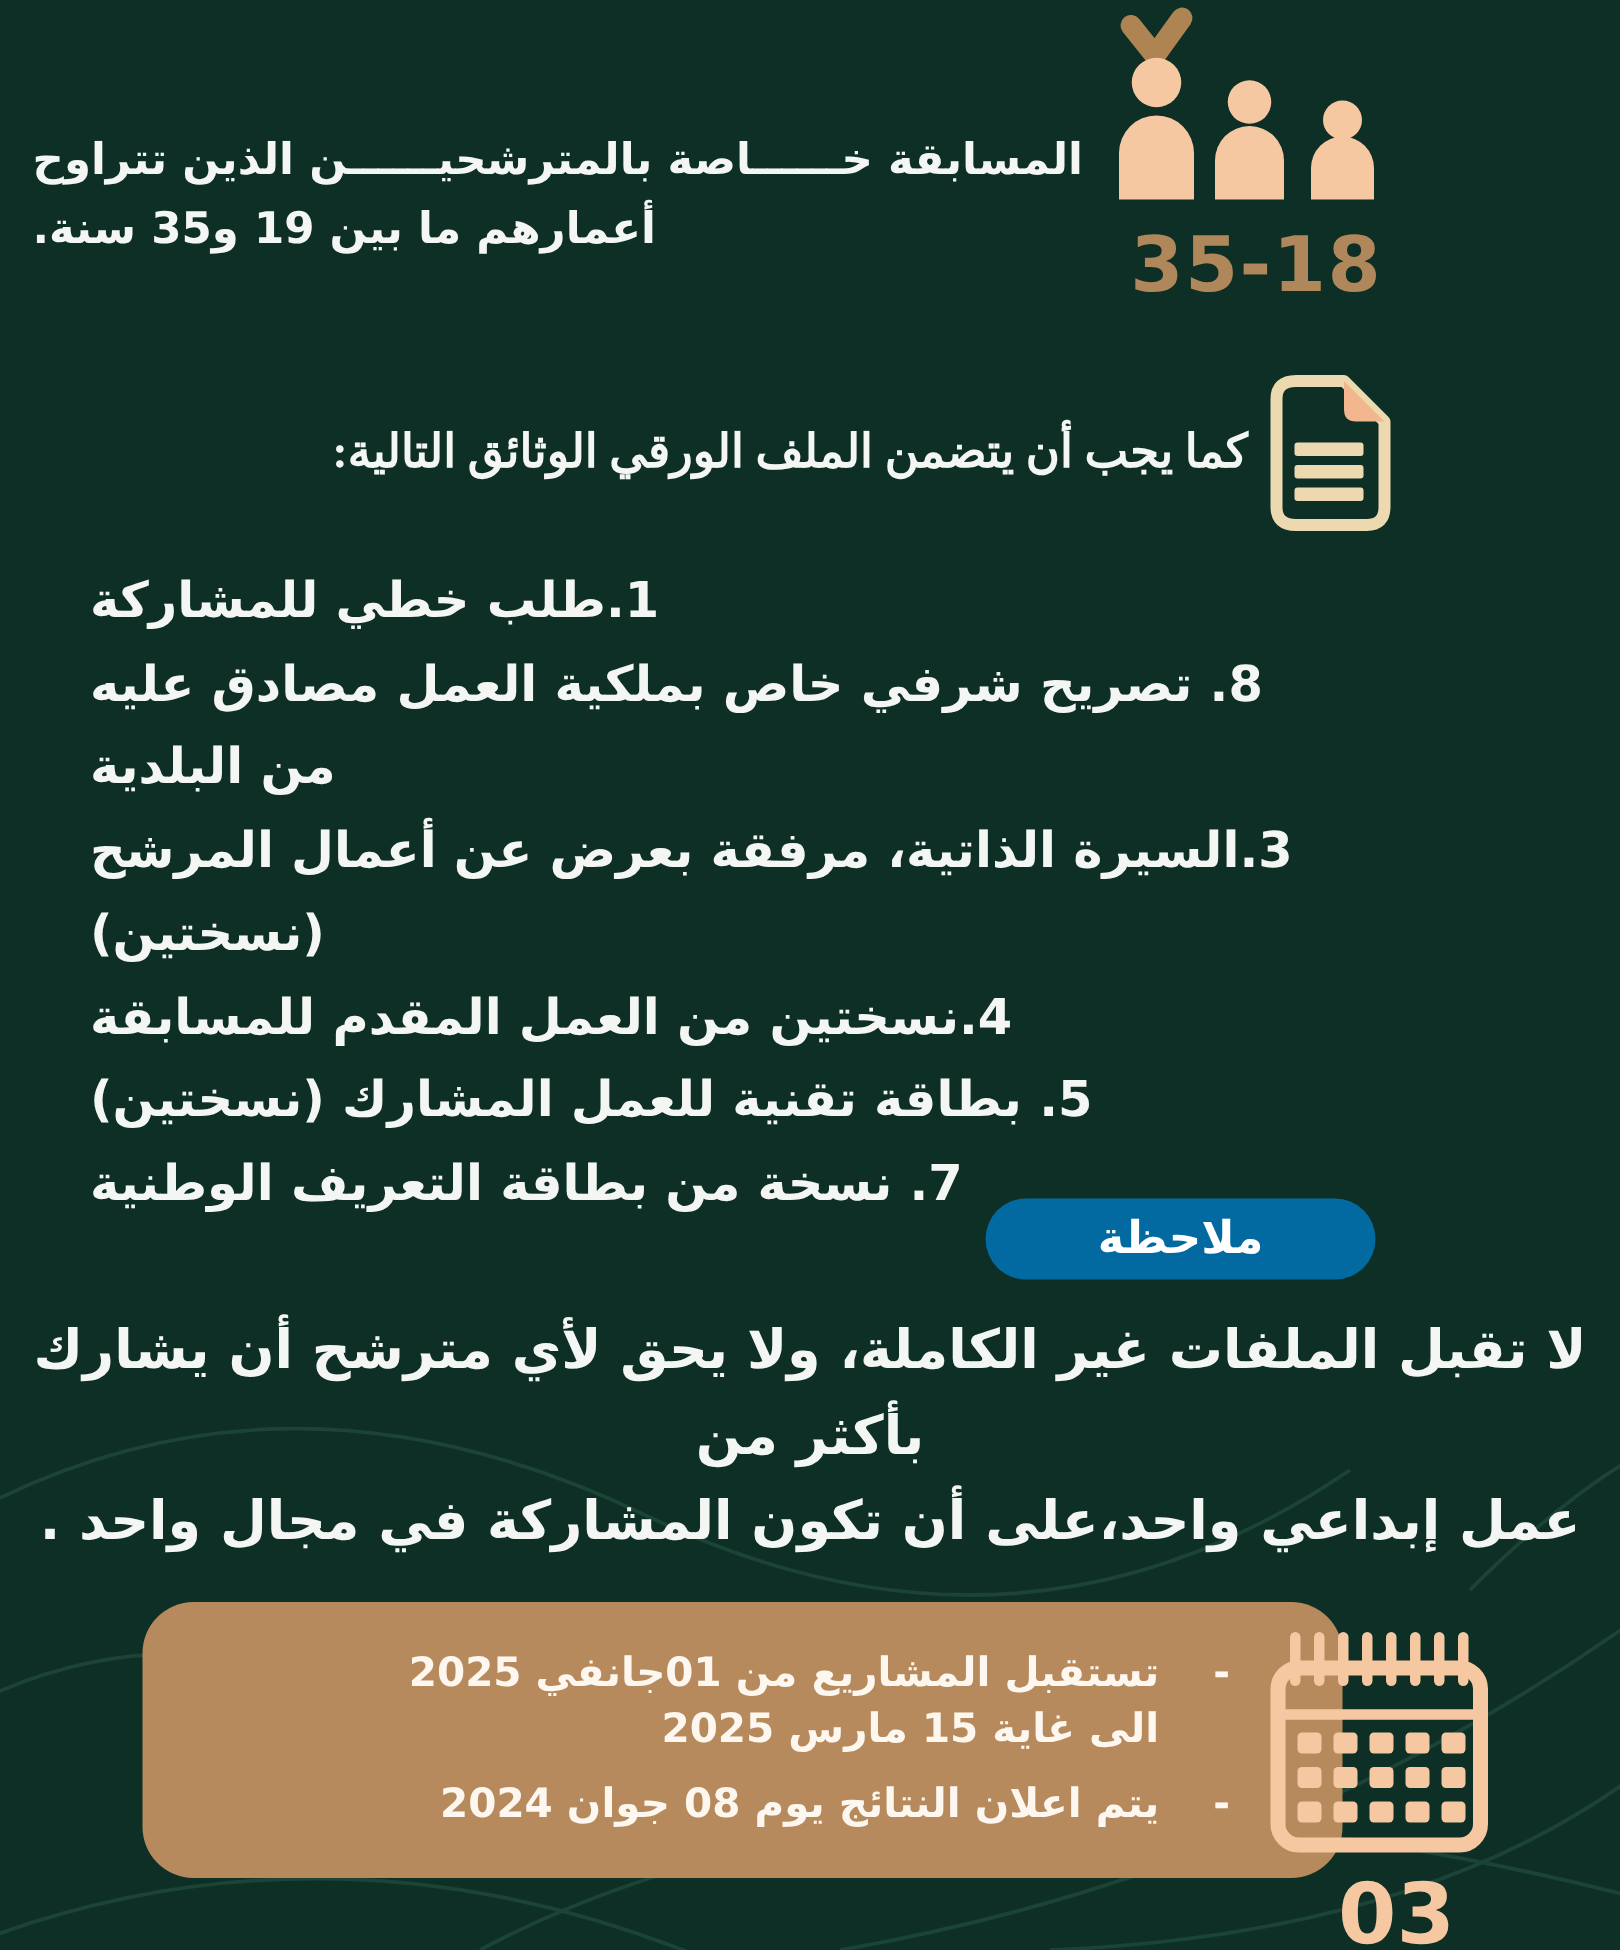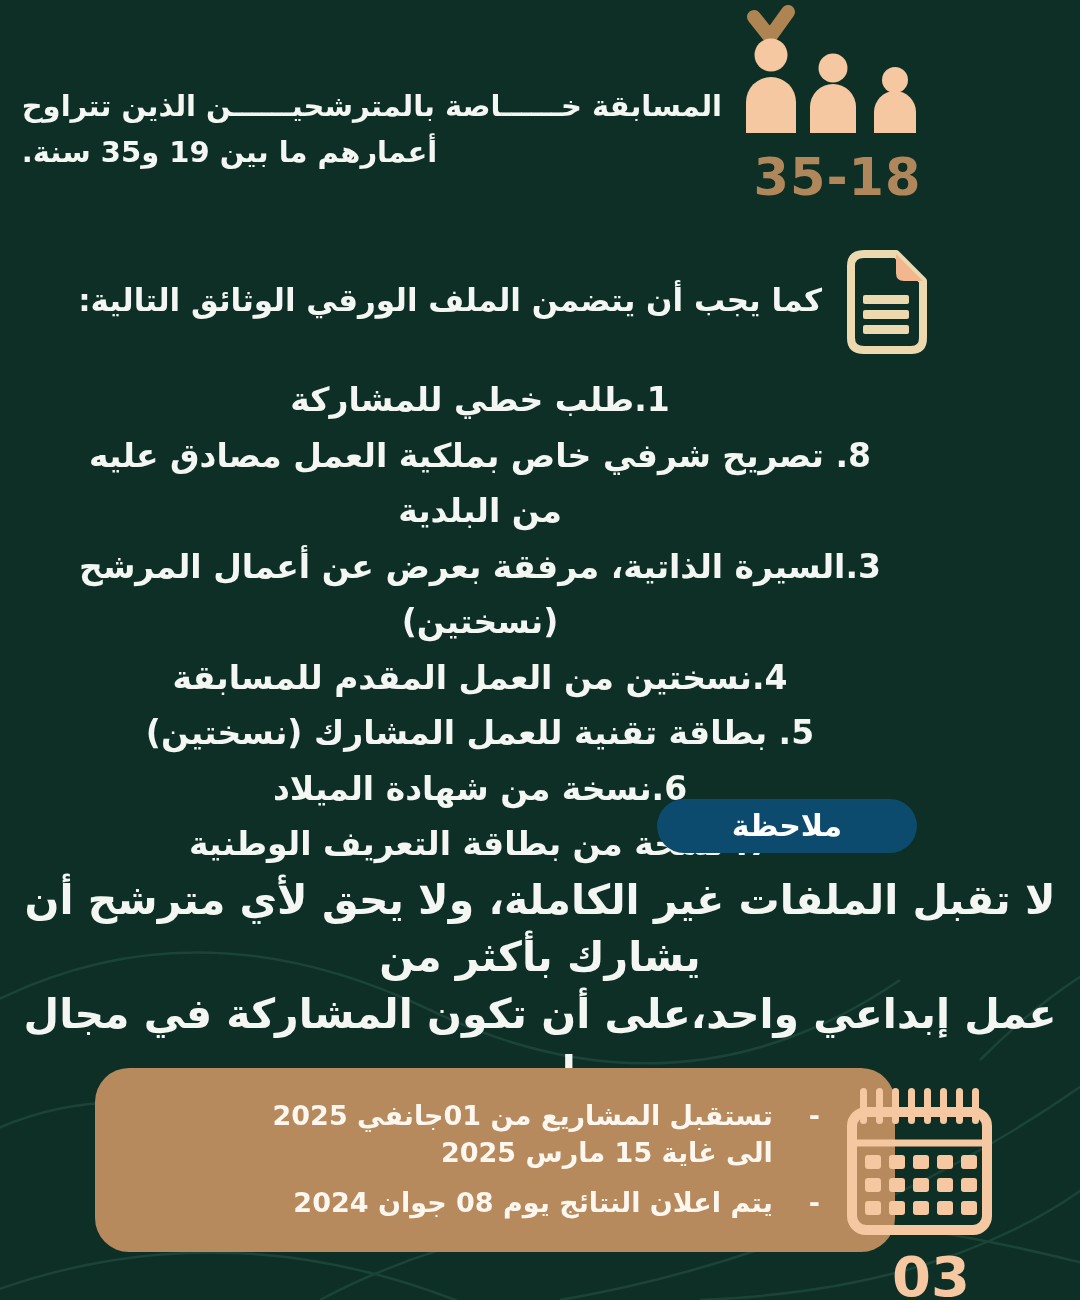--- a/index.html
+++ b/index.html
@@ -30,48 +30,48 @@
   .age-range {
     top: 148px; left: 740px; width: 195px;
     text-align: center; direction: ltr;
     font-size: 51px; font-weight: bold;
     color: #b0875a; letter-spacing: 1px;
   }
 
   
   .doc-icon { top: 250px; left: 846px; width: 84px; height: 104px; }
   .doc-heading {
-    top: 282px; right: 258px;
+    top: 282px; right: 248px;
     text-align: right;
-    font-size: 31px; font-weight: bold;
+    font-size: 31px; font-weight: bold; font-family: Liberation Serif, serif;
   }
 
   .doc-list {
     top: 372px; right: 180px; left: 60px;
     list-style: none;
-    text-align: center; direction: rtl;
+    text-align: left; direction: rtl;
     font-size: 33px; font-weight: bold;
     line-height: 55.5px;
   }
 
   
   .note-badge {
     top: 799px; left: 657px;
     width: 260px; height: 54px;
-    background: #0c4a6e;
+    background: #0369a1;
     border-radius: 27px;
     text-align: center;
     line-height: 54px;
     font-size: 30px; font-weight: bold;
     color: #ffffff;
   }
   .note-text {
     top: 872px; left: 0; width: 1080px;
     text-align: center; direction: rtl;
-    font-size: 41px; font-weight: bold;
+    font-size: 36px; font-weight: bold;
     line-height: 57px;
   }
   .note-text span { display: block; }
 
   
   .schedule-box {
     top: 1068px; left: 95px;
     width: 800px; height: 184px;
     background: #b68a5c;
     border-radius: 34px;
@@ -149,21 +149,20 @@
 </svg>
 
 <div class="abs doc-heading">كما يجب أن يتضمن الملف الورقي الوثائق التالية:</div>
 
 <ul class="abs doc-list">
   <li>1.طلب خطي للمشاركة</li>
   <li>8. تصريح شرفي خاص بملكية العمل مصادق عليه من البلدية</li>
   <li>3.السيرة الذاتية، مرفقة بعرض عن أعمال المرشح (نسختين)</li>
   <li>4.نسختين من العمل المقدم للمسابقة</li>
   <li>5. بطاقة تقنية للعمل المشارك (نسختين)</li>
-  <li>6.نسخة من شهادة الميلاد</li>
   <li>7. نسخة من بطاقة التعريف الوطنية</li>
 </ul>
 
 <div class="abs note-badge">ملاحظة</div>
 
 <div class="abs note-text">
   <span>لا تقبل الملفات غير الكاملة، ولا يحق لأي مترشح أن يشارك بأكثر من</span>
   <span>عمل إبداعي واحد،على أن تكون المشاركة في مجال واحد .</span>
 </div>
 

